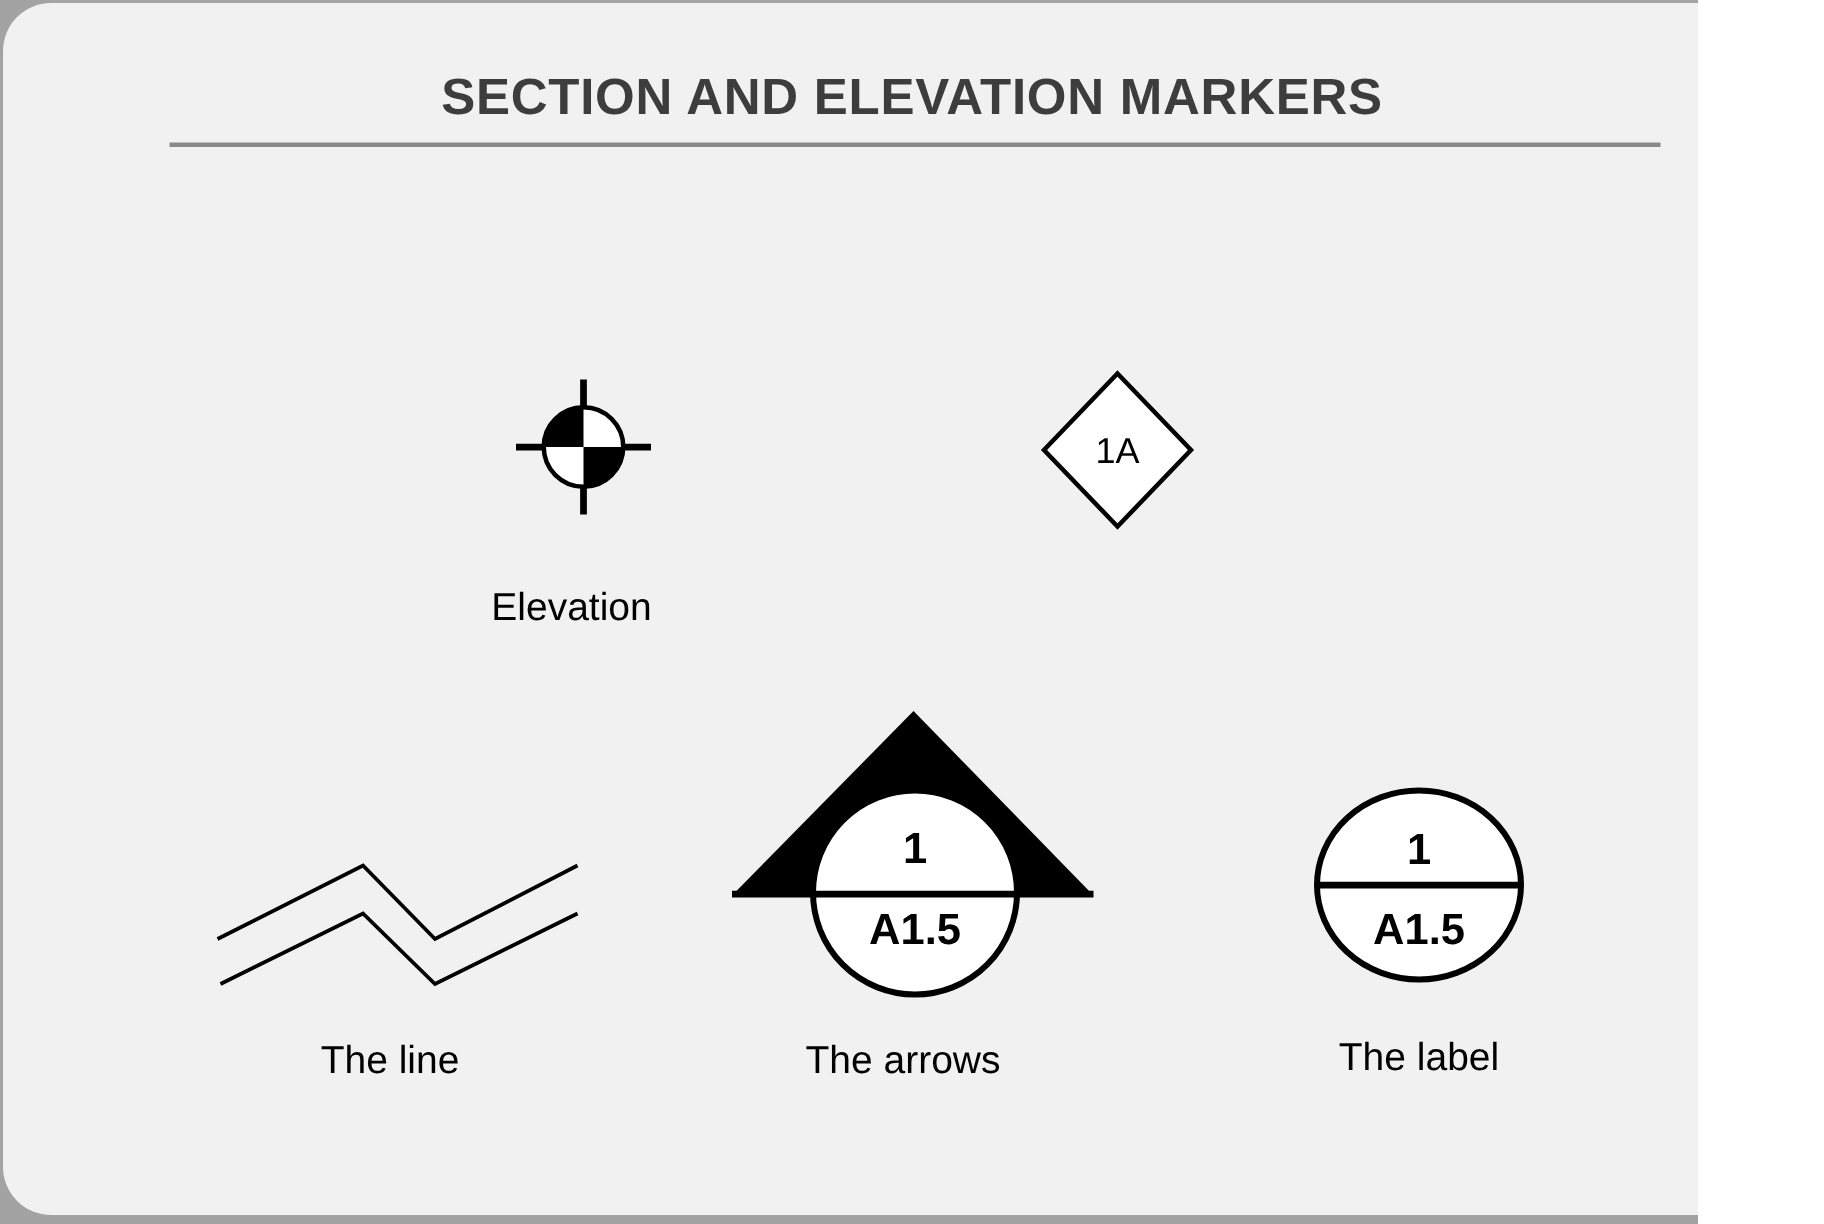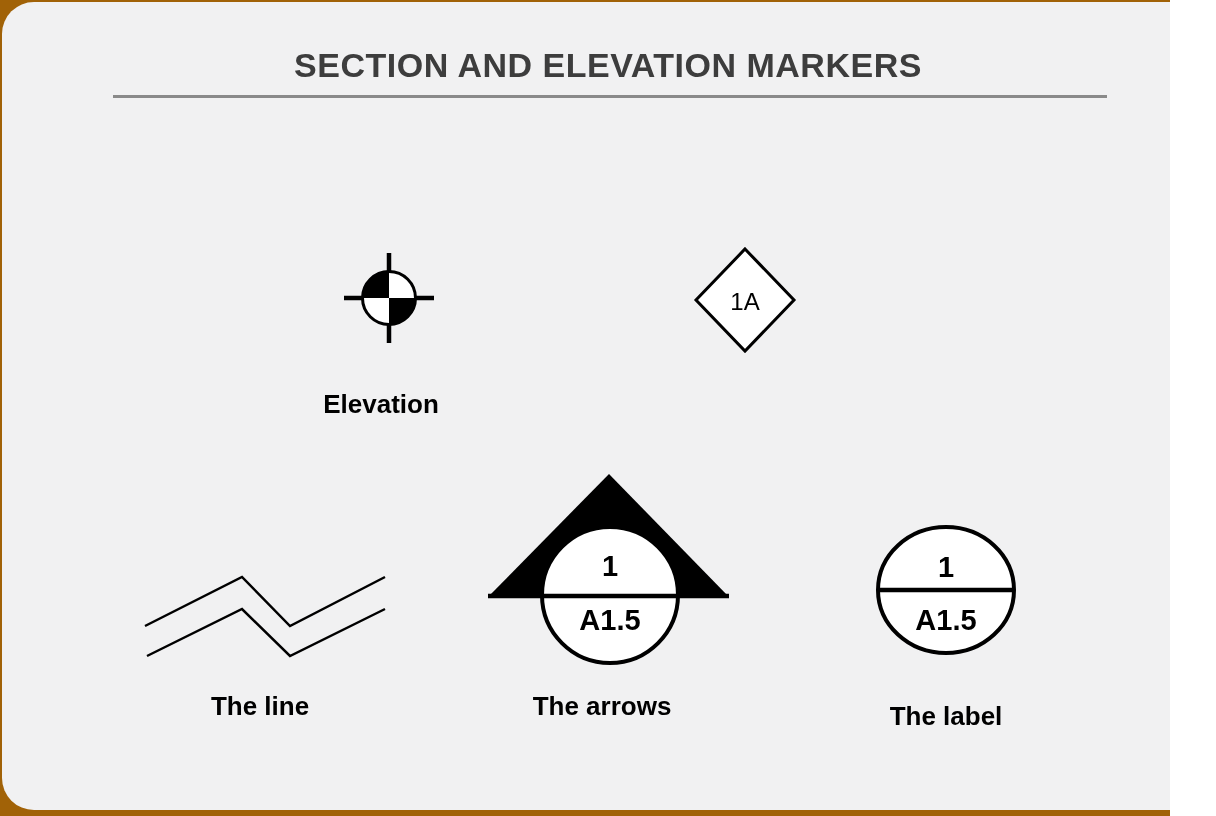--- a/index.html
+++ b/index.html
@@ -4,24 +4,23 @@
   <style>
     html, body {
       margin: 0;
       padding: 0;
       background: #ffffff;
     }
     .stage {
       position: relative;
       width: 1132px;
       height: 816px;
-      background: #a16207;
+      background: #a3a3a3;
       font-family: "Liberation Sans", sans-serif;
       overflow: hidden;
-      padding-left: 38px;
     }
     .card {
       position: absolute;
       left: 2px;
       top: 2px;
       width: 1212px;
       height: 808px;
       background: #f1f1f2;
       border-radius: 32px;
     }
@@ -52,27 +51,26 @@
     .sym-zigzag      { left: 140px; top: 571px; }
     .sym-arrows      { left: 483px; top: 468px; }
     .sym-labelcircle { left: 871px; top: 520px; }
     .caption {
       position: absolute;
       width: 220px;
       text-align: center;
       font-size: 26px;
       line-height: 30px;
       color: #000000;
-      font-weight: bold;
     }
     .cap-elevation { left: 269px; top: 387px; }
     .cap-reference { left: 631px; top: 387px; }
     .cap-line      { left: 148px; top: 689px; }
     .cap-arrows    { left: 490px; top: 689px; }
-    .cap-label     { left: 834px; top: 687px; margin-top: 12px; }
+    .cap-label     { left: 834px; top: 687px; }
     .svgtext {
       font-family: "Liberation Sans", sans-serif;
       font-weight: bold;
       font-size: 29px;
       fill: #000000;
       text-anchor: middle;
       dominant-baseline: central;
     }
     .svgtext-regular {
       font-family: "Liberation Sans", sans-serif;

